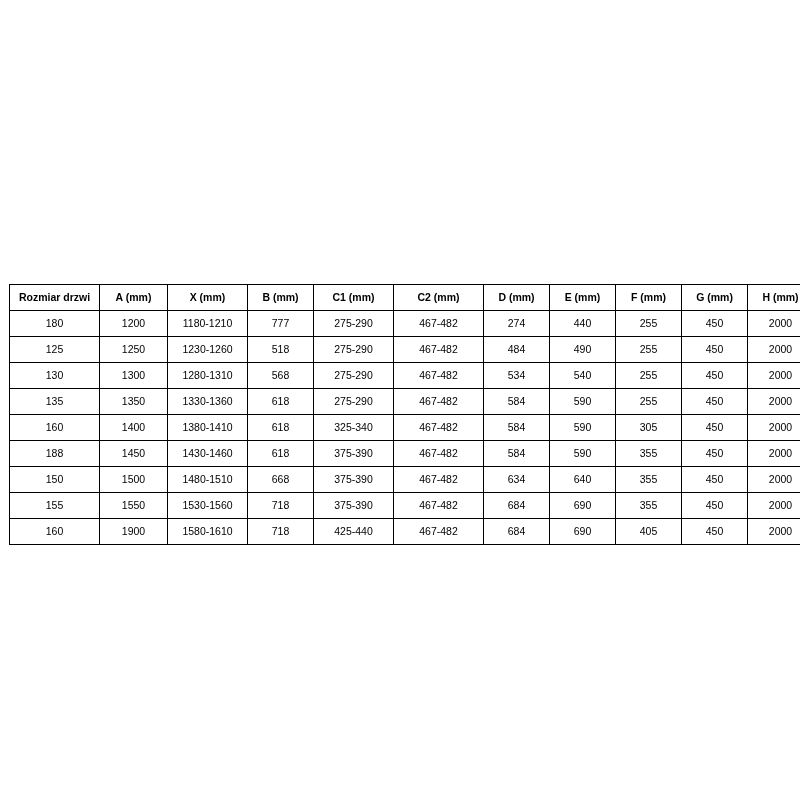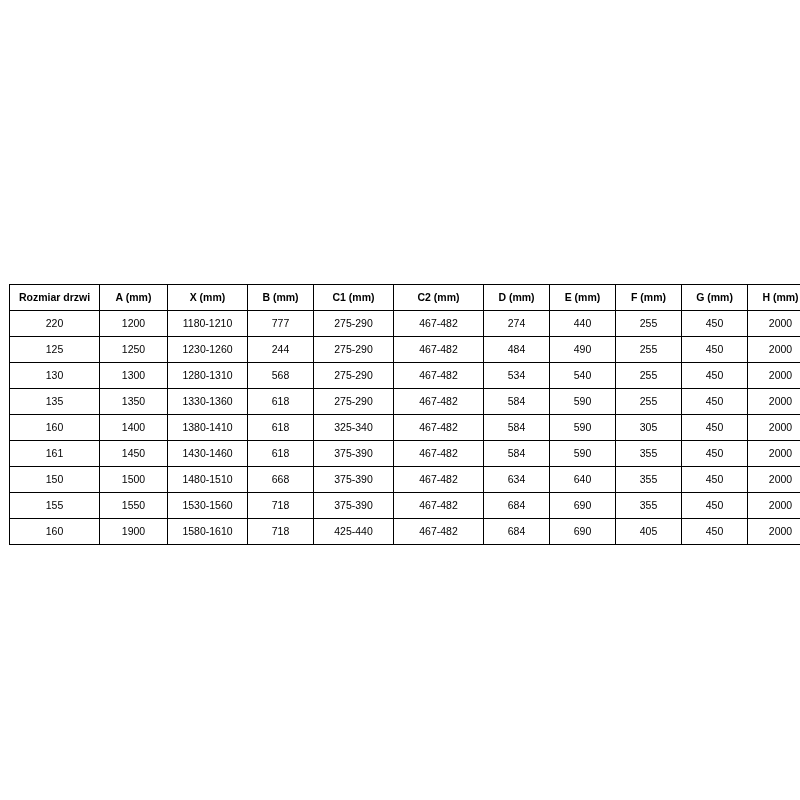--- a/index.html
+++ b/index.html
@@ -96,37 +96,37 @@
           <th>C2 (mm)</th>
           <th>D (mm)</th>
           <th>E (mm)</th>
           <th>F (mm)</th>
           <th>G (mm)</th>
           <th>H (mm)</th>
         </tr>
       </thead>
       <tbody>
         <tr>
-          <td>220</td>
+          <td>180</td>
           <td>1200</td>
           <td>1180-1210</td>
           <td>777</td>
           <td>275-290</td>
           <td>467-482</td>
           <td>274</td>
           <td>440</td>
           <td>255</td>
           <td>450</td>
           <td>2000</td>
         </tr>
         <tr>
           <td>125</td>
           <td>1250</td>
           <td>1230-1260</td>
-          <td>244</td>
+          <td>518</td>
           <td>275-290</td>
           <td>467-482</td>
           <td>484</td>
           <td>490</td>
           <td>255</td>
           <td>450</td>
           <td>2000</td>
         </tr>
         <tr>
           <td>130</td>
@@ -161,21 +161,21 @@
           <td>618</td>
           <td>325-340</td>
           <td>467-482</td>
           <td>584</td>
           <td>590</td>
           <td>305</td>
           <td>450</td>
           <td>2000</td>
         </tr>
         <tr>
-          <td>161</td>
+          <td>188</td>
           <td>1450</td>
           <td>1430-1460</td>
           <td>618</td>
           <td>375-390</td>
           <td>467-482</td>
           <td>584</td>
           <td>590</td>
           <td>355</td>
           <td>450</td>
           <td>2000</td>

